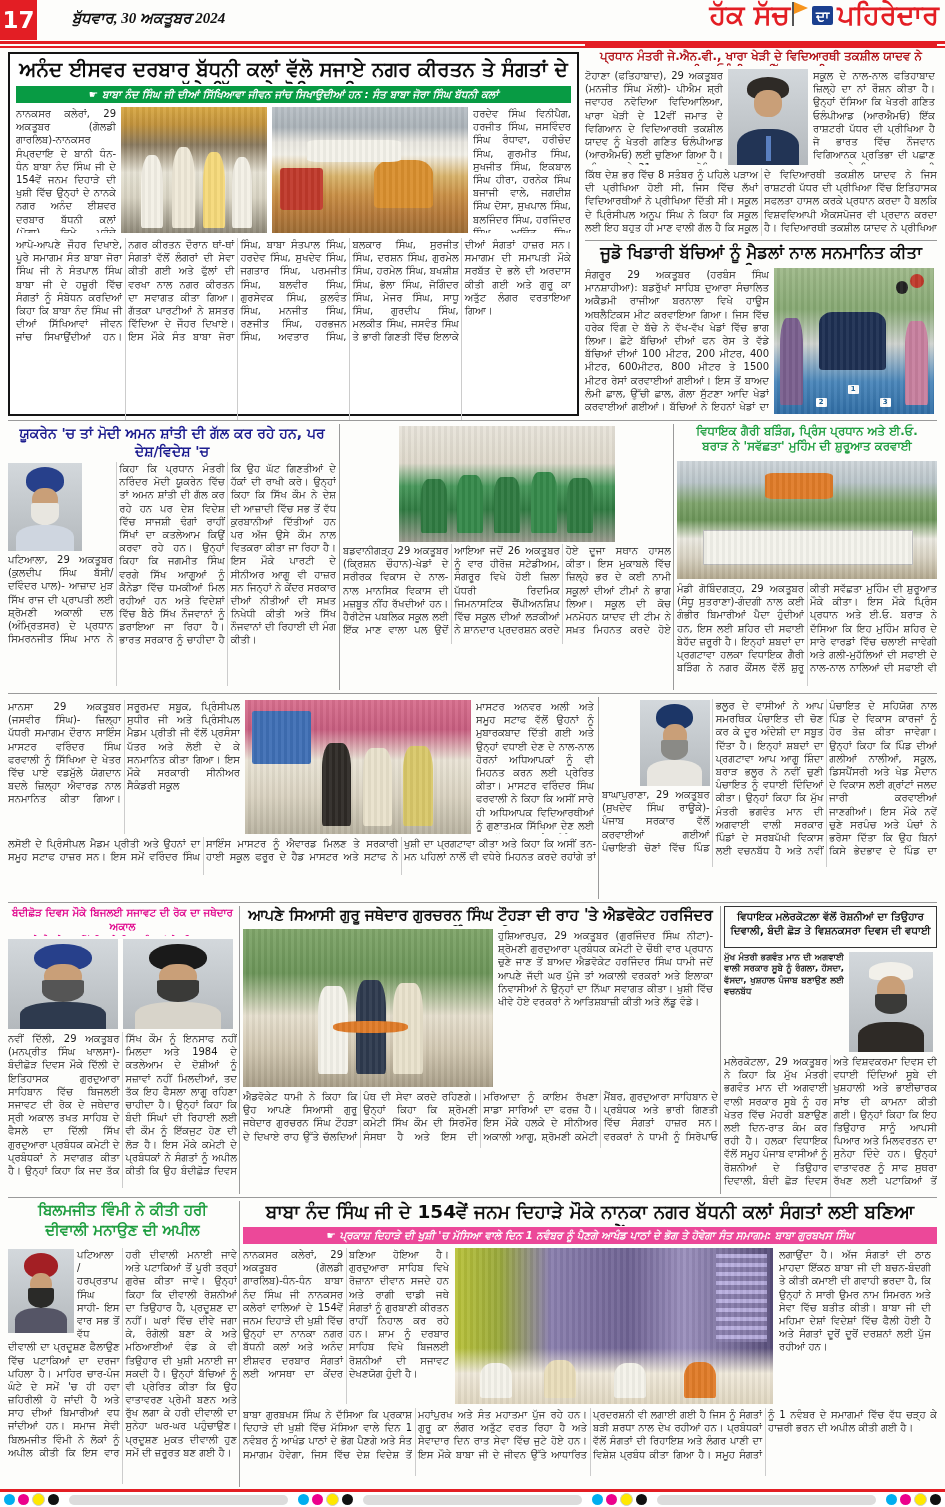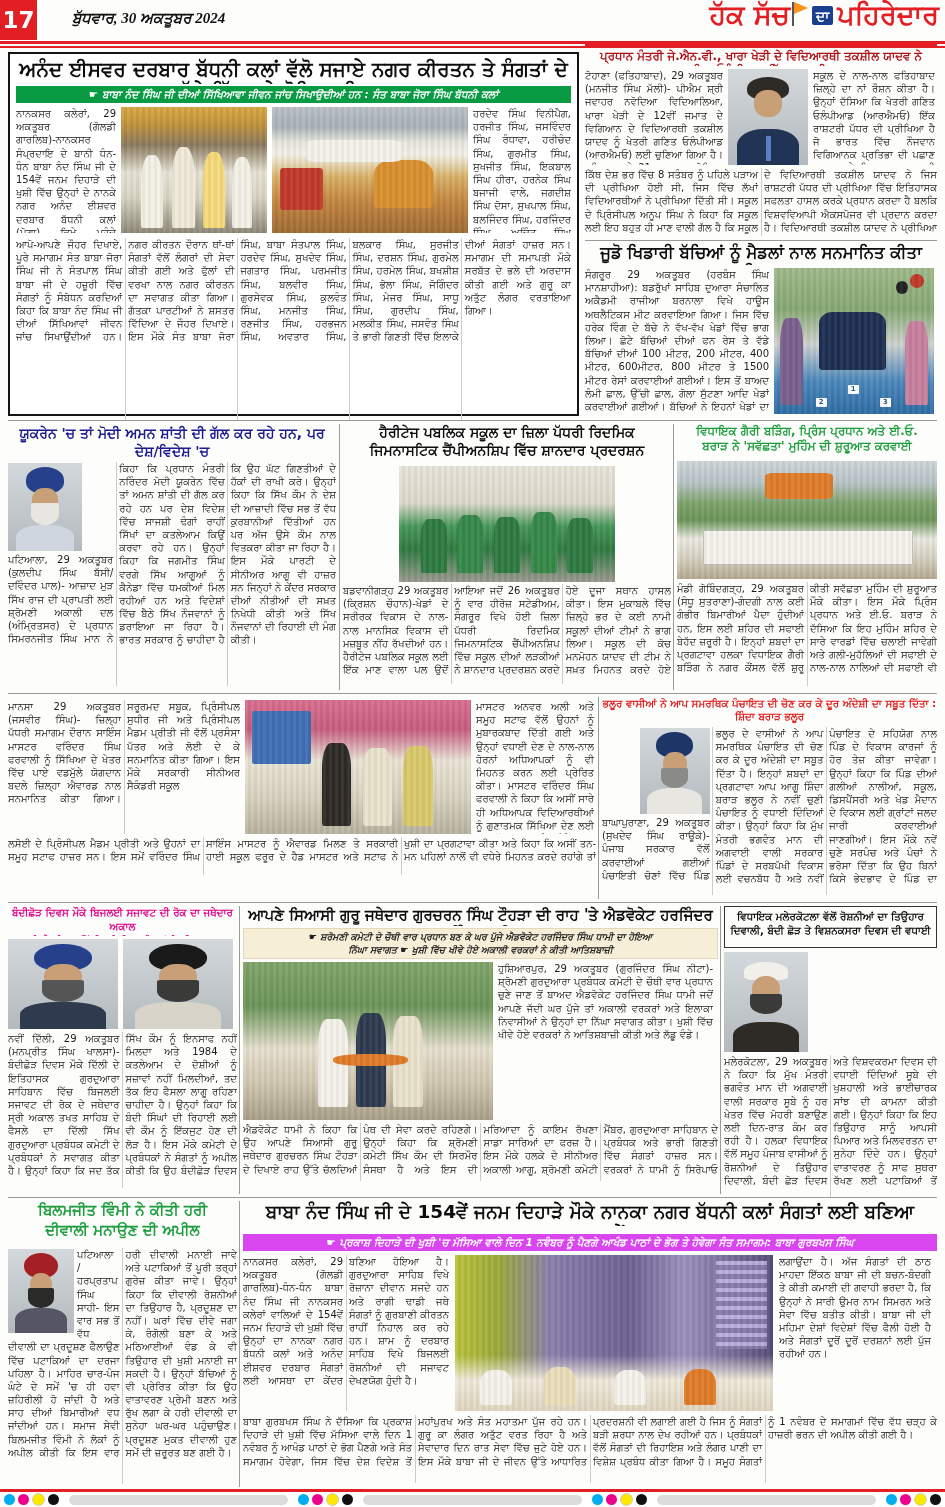--- a/index.html
+++ b/index.html
@@ -133,24 +133,20 @@
       <div class="beard" style="background:#e8e6e0;"></div>
       <div class="torso" style="background:#cfd6e0;"></div>
     </div>
     <span>ਪਟਿਆਲਾ, 29 ਅਕਤੂਬਰ (ਕੁਲਦੀਪ ਸਿੰਘ ਬੱਸੀ/ਦਵਿੰਦਰ ਪਾਲ)- ਆਜ਼ਾਦ ਮੁੜ ਸਿੱਖ ਰਾਜ ਦੀ ਪ੍ਰਾਪਤੀ ਲਈ ਸ਼੍ਰੋਮਣੀ ਅਕਾਲੀ ਦਲ (ਅੰਮ੍ਰਿਤਸਰ) ਦੇ ਪ੍ਰਧਾਨ ਸਿਮਰਨਜੀਤ ਸਿੰਘ ਮਾਨ ਨੇ ਕਿਹਾ ਕਿ ਪ੍ਰਧਾਨ ਮੰਤਰੀ ਨਰਿੰਦਰ ਮੋਦੀ ਯੂਕਰੇਨ ਵਿੱਚ ਤਾਂ ਅਮਨ ਸ਼ਾਂਤੀ ਦੀ ਗੱਲ ਕਰ ਰਹੇ ਹਨ ਪਰ ਦੇਸ਼ ਵਿਦੇਸ਼ ਵਿੱਚ ਸਾਜਸ਼ੀ ਢੰਗਾਂ ਰਾਹੀਂ ਸਿੱਖਾਂ ਦਾ ਕਤਲੇਆਮ ਕਿਉਂ ਕਰਵਾ ਰਹੇ ਹਨ। ਉਨ੍ਹਾਂ ਕਿਹਾ ਕਿ ਜਗਮੀਤ ਸਿੰਘ ਵਰਗੇ ਸਿੱਖ ਆਗੂਆਂ ਨੂੰ ਕੈਨੇਡਾ ਵਿੱਚ ਧਮਕੀਆਂ ਮਿਲ ਰਹੀਆਂ ਹਨ ਅਤੇ ਵਿਦੇਸ਼ਾਂ ਵਿੱਚ ਬੈਠੇ ਸਿੱਖ ਨੌਜਵਾਨਾਂ ਨੂੰ ਡਰਾਇਆ ਜਾ ਰਿਹਾ ਹੈ। ਭਾਰਤ ਸਰਕਾਰ ਨੂੰ ਚਾਹੀਦਾ ਹੈ ਕਿ ਉਹ ਘੱਟ ਗਿਣਤੀਆਂ ਦੇ ਹੱਕਾਂ ਦੀ ਰਾਖੀ ਕਰੇ। ਉਨ੍ਹਾਂ ਕਿਹਾ ਕਿ ਸਿੱਖ ਕੌਮ ਨੇ ਦੇਸ਼ ਦੀ ਆਜ਼ਾਦੀ ਵਿੱਚ ਸਭ ਤੋਂ ਵੱਧ ਕੁਰਬਾਨੀਆਂ ਦਿੱਤੀਆਂ ਹਨ ਪਰ ਅੱਜ ਉਸੇ ਕੌਮ ਨਾਲ ਵਿਤਕਰਾ ਕੀਤਾ ਜਾ ਰਿਹਾ ਹੈ। ਇਸ ਮੌਕੇ ਪਾਰਟੀ ਦੇ ਸੀਨੀਅਰ ਆਗੂ ਵੀ ਹਾਜ਼ਰ ਸਨ ਜਿਨ੍ਹਾਂ ਨੇ ਕੇਂਦਰ ਸਰਕਾਰ ਦੀਆਂ ਨੀਤੀਆਂ ਦੀ ਸਖ਼ਤ ਨਿਖੇਧੀ ਕੀਤੀ ਅਤੇ ਸਿੱਖ ਨੌਜਵਾਨਾਂ ਦੀ ਰਿਹਾਈ ਦੀ ਮੰਗ ਕੀਤੀ।</span>
   </div>
 </div>
 
 <div class="abs vline" style="left:339px;top:424px;height:266px;"></div>
 
 <div class="abs" style="left:343px;top:424px;width:328px;height:266px;">
-  <div class="hl" style="font-size:14px;color:#0d0d0d;line-height:1.25;height:40px;">
-    <div>ਹੈਰੀਟੇਜ ਪਬਲਿਕ ਸਕੂਲ ਦਾ ਜ਼ਿਲਾ ਪੱਧਰੀ ਰਿਦਮਿਕ</div>
-    <div>ਜਿਮਨਾਸਟਿਕ ਚੈਂਪੀਅਨਸ਼ਿਪ ਵਿੱਚ ਸ਼ਾਨਦਾਰ ਪ੍ਰਦਰਸ਼ਨ</div>
-  </div>
   <div class="ph ph-heritage" style="width:216px;height:116px;margin:2px auto;">
     <div class="blob" style="left:10%;bottom:8%;width:12%;height:46%;background:#2f7a41;border-radius:30% 30% 6% 6%;"></div>
     <div class="blob" style="left:27%;bottom:8%;width:12%;height:50%;background:#35894a;border-radius:30% 30% 6% 6%;"></div>
     <div class="blob" style="left:44%;bottom:8%;width:12%;height:48%;background:#2f7a41;border-radius:30% 30% 6% 6%;"></div>
     <div class="blob" style="left:61%;bottom:8%;width:12%;height:52%;background:#35894a;border-radius:30% 30% 6% 6%;"></div>
     <div class="blob" style="left:78%;bottom:8%;width:12%;height:47%;background:#2f7a41;border-radius:30% 30% 6% 6%;"></div>
   </div>
   <div class="bodytxt cols3" style="height:100px;">ਬਡਵਾਨੀਗੜ੍ਹ 29 ਅਕਤੂਬਰ (ਕ੍ਰਿਸ਼ਨ ਚੌਹਾਨ)-ਖੇਡਾਂ ਦੇ ਸਰੀਰਕ ਵਿਕਾਸ ਦੇ ਨਾਲ-ਨਾਲ ਮਾਨਸਿਕ ਵਿਕਾਸ ਦੀ ਮਜ਼ਬੂਤ ਨੀਂਹ ਰੱਖਦੀਆਂ ਹਨ। ਹੈਰੀਟੇਜ ਪਬਲਿਕ ਸਕੂਲ ਲਈ ਇੱਕ ਮਾਣ ਵਾਲਾ ਪਲ ਉਦੋਂ ਆਇਆ ਜਦੋਂ 26 ਅਕਤੂਬਰ ਨੂੰ ਵਾਰ ਹੀਰੋਜ਼ ਸਟੇਡੀਅਮ, ਸੰਗਰੂਰ ਵਿਖੇ ਹੋਈ ਜ਼ਿਲਾ ਪੱਧਰੀ ਰਿਦਮਿਕ ਜਿਮਨਾਸਟਿਕ ਚੈਂਪੀਅਨਸ਼ਿਪ ਵਿੱਚ ਸਕੂਲ ਦੀਆਂ ਲੜਕੀਆਂ ਨੇ ਸ਼ਾਨਦਾਰ ਪ੍ਰਦਰਸ਼ਨ ਕਰਦੇ ਹੋਏ ਦੂਜਾ ਸਥਾਨ ਹਾਸਲ ਕੀਤਾ। ਇਸ ਮੁਕਾਬਲੇ ਵਿੱਚ ਜ਼ਿਲ੍ਹੇ ਭਰ ਦੇ ਕਈ ਨਾਮੀ ਸਕੂਲਾਂ ਦੀਆਂ ਟੀਮਾਂ ਨੇ ਭਾਗ ਲਿਆ। ਸਕੂਲ ਦੀ ਕੋਚ ਮਨਮੋਹਨ ਯਾਦਵ ਦੀ ਟੀਮ ਨੇ ਸਖ਼ਤ ਮਿਹਨਤ ਕਰਦੇ ਹੋਏ ਇਹ ਸਫਲਤਾ ਹਾਸਲ ਕੀਤੀ। ਸਕੂਲ ਦੇ ਪ੍ਰਿੰਸੀਪਲ ਨੇ ਜੇਤੂ ਵਿਦਿਆਰਥਣਾਂ ਅਤੇ ਕੋਚ ਨੂੰ ਵਧਾਈ ਦਿੰਦੇ ਹੋਏ ਕਿਹਾ ਕਿ ਖੇਡਾਂ ਵਿਦਿਆਰਥੀਆਂ ਦੇ ਸਰਵਪੱਖੀ ਵਿਕਾਸ ਲਈ ਬਹੁਤ ਜ਼ਰੂਰੀ ਹਨ ਅਤੇ ਸਕੂਲ ਵੱਲੋਂ ਖੇਡਾਂ ਨੂੰ ਹਮੇਸ਼ਾ ਉਤਸ਼ਾਹਿਤ ਕੀਤਾ ਜਾਂਦਾ ਰਹੇਗਾ।</div>
 </div>
 
@@ -180,21 +176,20 @@
       <div class="blob" style="left:70%;bottom:6%;width:13%;height:60%;background:#d9c86a;border-radius:30% 30% 6% 6%;"></div>
     </div>
     <div class="bodytxt" style="width:118px;">ਮਾਸਟਰ ਅਨਵਰ ਅਲੀ ਅਤੇ ਸਮੂਹ ਸਟਾਫ ਵੱਲੋਂ ਉਹਨਾਂ ਨੂੰ ਮੁਬਾਰਕਬਾਦ ਦਿੱਤੀ ਗਈ ਅਤੇ ਉਨ੍ਹਾਂ ਵਧਾਈ ਦੇਣ ਦੇ ਨਾਲ-ਨਾਲ ਹੋਰਨਾਂ ਅਧਿਆਪਕਾਂ ਨੂੰ ਵੀ ਮਿਹਨਤ ਕਰਨ ਲਈ ਪ੍ਰੇਰਿਤ ਕੀਤਾ। ਮਾਸਟਰ ਵਰਿੰਦਰ ਸਿੰਘ ਫਰਵਾਲੀ ਨੇ ਕਿਹਾ ਕਿ ਅਸੀਂ ਸਾਰੇ ਹੀ ਅਧਿਆਪਕ ਵਿਦਿਆਰਥੀਆਂ ਨੂੰ ਗੁਣਾਤਮਕ ਸਿੱਖਿਆ ਦੇਣ ਲਈ ਵਚਨਬੱਧ ਹਾਂ ਅਤੇ ਬੀਤੇ ਸਾਲ ਪ੍ਰੀਖਿਆਵਾਂ 'ਚ ਵੀ ਸਾਡੇ ਨਤੀਜੇ ਸੌ ਫੀਸਦੀ ਰਹੇ ਹਨ।</div>
   </div>
   <div class="bodytxt cols3" style="margin-top:3px;height:38px;">ਲਸੋਈ ਦੇ ਪ੍ਰਿੰਸੀਪਲ ਮੈਡਮ ਪ੍ਰੀਤੀ ਅਤੇ ਉਹਨਾਂ ਦਾ ਸਮੂਹ ਸਟਾਫ ਹਾਜ਼ਰ ਸਨ। ਇਸ ਸਮੇਂ ਵਰਿੰਦਰ ਸਿੰਘ ਸਾਇੰਸ ਮਾਸਟਰ ਨੂੰ ਐਵਾਰਡ ਮਿਲਣ ਤੇ ਸਰਕਾਰੀ ਹਾਈ ਸਕੂਲ ਫਰੂਰ ਦੇ ਹੈਡ ਮਾਸਟਰ ਅਤੇ ਸਟਾਫ ਨੇ ਖੁਸ਼ੀ ਦਾ ਪ੍ਰਗਟਾਵਾ ਕੀਤਾ ਅਤੇ ਕਿਹਾ ਕਿ ਅਸੀਂ ਤਨ-ਮਨ ਪਹਿਲਾਂ ਨਾਲੋਂ ਵੀ ਵਧੇਰੇ ਮਿਹਨਤ ਕਰਦੇ ਰਹਾਂਗੇ ਤਾਂ ਜੋ ਮਾਰਚ ਪ੍ਰੀਖਿਆਵਾਂ ਵਿੱਚ ਨਤੀਜਾ ਸੌ ਫੀਸਦੀ ਰਹੇ।</div>
 </div>
 
 <div class="abs vline" style="left:598px;top:697px;height:202px;"></div>
 
 <div class="abs" style="left:602px;top:697px;width:335px;height:202px;">
-  <div class="hl" style="font-size:10.3px;color:#e02020;line-height:1.25;height:28px;">ਭਲੂਰ ਵਾਸੀਆਂ ਨੇ ਆਪ ਸਮਰਥਿਕ ਪੰਚਾਇਤ ਦੀ ਚੋਣ ਕਰ ਕੇ ਦੂਰ ਅੰਦੇਸ਼ੀ ਦਾ ਸਬੂਤ ਦਿੱਤਾ : ਸ਼ਿੰਦਾ ਬਰਾੜ ਭਲੂਰ</div>
   <div class="bodytxt cols3" style="margin-top:2px;height:168px;">
     <div class="portrait" style="width:70px;height:86px;float:right;margin:1px 0 2px 3px;">
       <div class="turban" style="background:#1c3667;"></div>
       <div class="face"></div>
       <div class="beard" style="background:#8a8a86;"></div>
       <div class="torso" style="background:#e8e6e0;"></div>
     </div>
     <span>ਬਾਘਾਪੁਰਾਣਾ, 29 ਅਕਤੂਬਰ (ਸੁਖਦੇਵ ਸਿੰਘ ਰਾਊਕੇ)- ਪੰਜਾਬ ਸਰਕਾਰ ਵੱਲੋਂ ਕਰਵਾਈਆਂ ਗਈਆਂ ਪੰਚਾਇਤੀ ਚੋਣਾਂ ਵਿੱਚ ਪਿੰਡ ਭਲੂਰ ਦੇ ਵਾਸੀਆਂ ਨੇ ਆਪ ਸਮਰਥਿਕ ਪੰਚਾਇਤ ਦੀ ਚੋਣ ਕਰ ਕੇ ਦੂਰ ਅੰਦੇਸ਼ੀ ਦਾ ਸਬੂਤ ਦਿੱਤਾ ਹੈ। ਇਨ੍ਹਾਂ ਸ਼ਬਦਾਂ ਦਾ ਪ੍ਰਗਟਾਵਾ ਆਪ ਆਗੂ ਸ਼ਿੰਦਾ ਬਰਾੜ ਭਲੂਰ ਨੇ ਨਵੀਂ ਚੁਣੀ ਪੰਚਾਇਤ ਨੂੰ ਵਧਾਈ ਦਿੰਦਿਆਂ ਕੀਤਾ। ਉਨ੍ਹਾਂ ਕਿਹਾ ਕਿ ਮੁੱਖ ਮੰਤਰੀ ਭਗਵੰਤ ਮਾਨ ਦੀ ਅਗਵਾਈ ਵਾਲੀ ਸਰਕਾਰ ਪਿੰਡਾਂ ਦੇ ਸਰਬਪੱਖੀ ਵਿਕਾਸ ਲਈ ਵਚਨਬੱਧ ਹੈ ਅਤੇ ਨਵੀਂ ਪੰਚਾਇਤ ਦੇ ਸਹਿਯੋਗ ਨਾਲ ਪਿੰਡ ਦੇ ਵਿਕਾਸ ਕਾਰਜਾਂ ਨੂੰ ਹੋਰ ਤੇਜ਼ ਕੀਤਾ ਜਾਵੇਗਾ। ਉਨ੍ਹਾਂ ਕਿਹਾ ਕਿ ਪਿੰਡ ਦੀਆਂ ਗਲੀਆਂ ਨਾਲੀਆਂ, ਸਕੂਲ, ਡਿਸਪੈਂਸਰੀ ਅਤੇ ਖੇਡ ਮੈਦਾਨ ਦੇ ਵਿਕਾਸ ਲਈ ਗ੍ਰਾਂਟਾਂ ਜਲਦ ਜਾਰੀ ਕਰਵਾਈਆਂ ਜਾਣਗੀਆਂ। ਇਸ ਮੌਕੇ ਨਵੇਂ ਚੁਣੇ ਸਰਪੰਚ ਅਤੇ ਪੰਚਾਂ ਨੇ ਭਰੋਸਾ ਦਿੱਤਾ ਕਿ ਉਹ ਬਿਨਾਂ ਕਿਸੇ ਭੇਦਭਾਵ ਦੇ ਪਿੰਡ ਦਾ ਵਿਕਾਸ ਕਰਵਾਉਣਗੇ। ਪਿੰਡ ਵਾਸੀਆਂ ਵੱਲੋਂ ਆਗੂਆਂ ਦਾ ਨਿੱਘਾ ਸਵਾਗਤ ਕੀਤਾ ਗਿਆ ਅਤੇ ਲੱਡੂ ਵੰਡ ਕੇ ਖੁਸ਼ੀ ਮਨਾਈ ਗਈ।</span>
   </div>
 </div>
@@ -220,44 +215,41 @@
       <div class="torso" style="background:#d8d4ca;"></div>
     </div>
   </div>
   <div class="bodytxt cols2" style="margin-top:3px;height:156px;">ਨਵੀਂ ਦਿੱਲੀ, 29 ਅਕਤੂਬਰ (ਮਨਪ੍ਰੀਤ ਸਿੰਘ ਖਾਲਸਾ)- ਬੰਦੀਛੋੜ ਦਿਵਸ ਮੌਕੇ ਦਿੱਲੀ ਦੇ ਇਤਿਹਾਸਕ ਗੁਰਦੁਆਰਾ ਸਾਹਿਬਾਨ ਵਿੱਚ ਬਿਜਲਈ ਸਜਾਵਟ ਦੀ ਰੋਕ ਦੇ ਜਥੇਦਾਰ ਸ੍ਰੀ ਅਕਾਲ ਤਖਤ ਸਾਹਿਬ ਦੇ ਫੈਸਲੇ ਦਾ ਦਿੱਲੀ ਸਿੱਖ ਗੁਰਦੁਆਰਾ ਪ੍ਰਬੰਧਕ ਕਮੇਟੀ ਦੇ ਪ੍ਰਬੰਧਕਾਂ ਨੇ ਸਵਾਗਤ ਕੀਤਾ ਹੈ। ਉਨ੍ਹਾਂ ਕਿਹਾ ਕਿ ਜਦ ਤੱਕ ਸਿੱਖ ਕੌਮ ਨੂੰ ਇਨਸਾਫ ਨਹੀਂ ਮਿਲਦਾ ਅਤੇ 1984 ਦੇ ਕਤਲੇਆਮ ਦੇ ਦੋਸ਼ੀਆਂ ਨੂੰ ਸਜ਼ਾਵਾਂ ਨਹੀਂ ਮਿਲਦੀਆਂ, ਤਦ ਤੱਕ ਇਹ ਫੈਸਲਾ ਲਾਗੂ ਰਹਿਣਾ ਚਾਹੀਦਾ ਹੈ। ਉਨ੍ਹਾਂ ਕਿਹਾ ਕਿ ਬੰਦੀ ਸਿੰਘਾਂ ਦੀ ਰਿਹਾਈ ਲਈ ਵੀ ਕੌਮ ਨੂੰ ਇੱਕਜੁਟ ਹੋਣ ਦੀ ਲੋੜ ਹੈ। ਇਸ ਮੌਕੇ ਕਮੇਟੀ ਦੇ ਪ੍ਰਬੰਧਕਾਂ ਨੇ ਸੰਗਤਾਂ ਨੂੰ ਅਪੀਲ ਕੀਤੀ ਕਿ ਉਹ ਬੰਦੀਛੋੜ ਦਿਵਸ ਸਾਦਗੀ ਨਾਲ ਮਨਾਉਣ ਅਤੇ ਗੁਰਬਾਣੀ ਨਾਲ ਜੁੜਨ। ਜਥੇਦਾਰ ਸਾਹਿਬ ਦੇ ਇਸ ਫੈਸਲੇ ਨਾਲ ਕੌਮ ਵਿੱਚ ਏਕਤਾ ਦਾ ਸੁਨੇਹਾ ਜਾਵੇਗਾ ਅਤੇ ਸ਼ਹੀਦਾਂ ਨੂੰ ਸੱਚੀ ਸ਼ਰਧਾਂਜਲੀ ਮਿਲੇਗੀ।</div>
 </div>
 
 <div class="abs vline" style="left:239px;top:906px;height:288px;"></div>
 
 <div class="abs" style="left:243px;top:906px;width:475px;height:288px;">
   <div class="hl" style="font-size:15px;color:#0d0d0d;height:20px;">ਆਪਣੇ ਸਿਆਸੀ ਗੁਰੂ ਜਥੇਦਾਰ ਗੁਰਚਰਨ ਸਿੰਘ ਟੌਹੜਾ ਦੀ ਰਾਹ 'ਤੇ ਐਡਵੋਕੇਟ ਹਰਜਿੰਦਰ ਸਿੰਘ ਧਾਮੀ</div>
-  <div style="margin-top:2px;background:#f6eed7;border:1px solid #e4d8b8;font-style:italic;font-weight:bold;font-size:9.3px;text-align:center;padding:2px 3px;color:#222;line-height:1.35;">
-    <div>☛ ਸ਼ਰੋਮਣੀ ਕਮੇਟੀ ਦੇ ਚੌਥੀ ਵਾਰ ਪ੍ਰਧਾਨ ਬਣ ਕੇ ਘਰ ਪੁੱਜੇ ਐਡਵੋਕੇਟ ਹਰਜਿੰਦਰ ਸਿੰਘ ਧਾਮੀ ਦਾ ਹੋਇਆ</div>
-    <div>ਨਿੱਘਾ ਸਵਾਗਤ ☛ ਖੁਸ਼ੀ ਵਿੱਚ ਖੀਵੇ ਹੋਏ ਅਕਾਲੀ ਵਰਕਰਾਂ ਨੇ ਕੀਤੀ ਆਤਿਸ਼ਬਾਜ਼ੀ</div>
-  </div>
   <div style="display:flex;gap:5px;margin-top:3px;height:158px;">
     <div class="ph ph-dhami" style="width:250px;height:158px;">
       <div class="blob" style="left:30%;bottom:8%;width:12%;height:56%;background:#f4f2ea;border-radius:30% 30% 6% 6%;"></div>
       <div class="blob" style="left:45%;bottom:8%;width:12%;height:60%;background:#2e3a4e;border-radius:30% 30% 6% 6%;"></div>
       <div class="blob" style="left:60%;bottom:8%;width:12%;height:58%;background:#e9e2cc;border-radius:30% 30% 6% 6%;"></div>
       <div class="blob" style="left:36%;bottom:34%;width:30%;height:8%;background:#e07b28;border-radius:40%;"></div>
     </div>
     <div class="bodytxt" style="width:215px;">ਹੁਸ਼ਿਆਰਪੁਰ, 29 ਅਕਤੂਬਰ (ਗੁਰਜਿੰਦਰ ਸਿੰਘ ਨੀਟਾ)- ਸ਼੍ਰੋਮਣੀ ਗੁਰਦੁਆਰਾ ਪ੍ਰਬੰਧਕ ਕਮੇਟੀ ਦੇ ਚੌਥੀ ਵਾਰ ਪ੍ਰਧਾਨ ਚੁਣੇ ਜਾਣ ਤੋਂ ਬਾਅਦ ਐਡਵੋਕੇਟ ਹਰਜਿੰਦਰ ਸਿੰਘ ਧਾਮੀ ਜਦੋਂ ਆਪਣੇ ਜੱਦੀ ਘਰ ਪੁੱਜੇ ਤਾਂ ਅਕਾਲੀ ਵਰਕਰਾਂ ਅਤੇ ਇਲਾਕਾ ਨਿਵਾਸੀਆਂ ਨੇ ਉਨ੍ਹਾਂ ਦਾ ਨਿੱਘਾ ਸਵਾਗਤ ਕੀਤਾ। ਖੁਸ਼ੀ ਵਿੱਚ ਖੀਵੇ ਹੋਏ ਵਰਕਰਾਂ ਨੇ ਆਤਿਸ਼ਬਾਜ਼ੀ ਕੀਤੀ ਅਤੇ ਲੱਡੂ ਵੰਡੇ।</div>
   </div>
   <div class="bodytxt cols4" style="margin-top:3px;height:58px;">ਐਡਵੋਕੇਟ ਧਾਮੀ ਨੇ ਕਿਹਾ ਕਿ ਉਹ ਆਪਣੇ ਸਿਆਸੀ ਗੁਰੂ ਜਥੇਦਾਰ ਗੁਰਚਰਨ ਸਿੰਘ ਟੌਹੜਾ ਦੇ ਦਿਖਾਏ ਰਾਹ ਉੱਤੇ ਚੱਲਦਿਆਂ ਪੰਥ ਦੀ ਸੇਵਾ ਕਰਦੇ ਰਹਿਣਗੇ। ਉਨ੍ਹਾਂ ਕਿਹਾ ਕਿ ਸ਼੍ਰੋਮਣੀ ਕਮੇਟੀ ਸਿੱਖ ਕੌਮ ਦੀ ਸਿਰਮੌਰ ਸੰਸਥਾ ਹੈ ਅਤੇ ਇਸ ਦੀ ਮਰਿਆਦਾ ਨੂੰ ਕਾਇਮ ਰੱਖਣਾ ਸਾਡਾ ਸਾਰਿਆਂ ਦਾ ਫਰਜ਼ ਹੈ। ਇਸ ਮੌਕੇ ਹਲਕੇ ਦੇ ਸੀਨੀਅਰ ਅਕਾਲੀ ਆਗੂ, ਸ਼੍ਰੋਮਣੀ ਕਮੇਟੀ ਮੈਂਬਰ, ਗੁਰਦੁਆਰਾ ਸਾਹਿਬਾਨ ਦੇ ਪ੍ਰਬੰਧਕ ਅਤੇ ਭਾਰੀ ਗਿਣਤੀ ਵਿੱਚ ਸੰਗਤਾਂ ਹਾਜ਼ਰ ਸਨ। ਵਰਕਰਾਂ ਨੇ ਧਾਮੀ ਨੂੰ ਸਿਰੋਪਾਓ ਅਤੇ ਫੁੱਲਾਂ ਦੇ ਹਾਰ ਪਾ ਕੇ ਸਨਮਾਨਿਤ ਕੀਤਾ ਅਤੇ ਉਨ੍ਹਾਂ ਦੀ ਲੰਮੀ ਉਮਰ ਦੀ ਅਰਦਾਸ ਕੀਤੀ। ਇਲਾਕੇ ਵਿੱਚ ਦਿਨ ਭਰ ਜਸ਼ਨ ਦਾ ਮਾਹੌਲ ਬਣਿਆ ਰਿਹਾ ਅਤੇ ਸੰਗਤਾਂ ਦਾ ਤਾਂਤਾ ਲੱਗਿਆ ਰਿਹਾ।</div>
 </div>
 
 <div class="abs vline" style="left:720px;top:906px;height:288px;"></div>
 
 <div class="abs" style="left:724px;top:906px;width:213px;height:288px;">
   <div class="hl" style="border:1.5px solid #333;padding:3px 2px;font-size:10.3px;color:#0d0d0d;line-height:1.35;height:34px;">
     <div>ਵਿਧਾਇਕ ਮਲੇਰਕੋਟਲਾ ਵੱਲੋਂ ਰੋਸ਼ਨੀਆਂ ਦਾ ਤਿਉਹਾਰ</div>
     <div>ਦਿਵਾਲੀ, ਬੰਦੀ ਛੋੜ ਤੇ ਵਿਸ਼ਨਕਸਰਾ ਦਿਵਸ ਦੀ ਵਧਾਈ</div>
   </div>
   <div style="display:flex;gap:5px;margin-top:4px;height:100px;">
+    <div class="bodytxt" style="width:120px;font-weight:bold;font-size:8.6px;">ਮੁੱਖ ਮੰਤਰੀ ਭਗਵੰਤ ਮਾਨ ਦੀ ਅਗਵਾਈ ਵਾਲੀ ਸਰਕਾਰ ਸੂਬੇ ਨੂੰ ਰੰਗਲਾ, ਹੱਸਦਾ, ਵੱਸਦਾ, ਖੁਸ਼ਹਾਲ ਪੰਜਾਬ ਬਣਾਉਣ ਲਈ ਵਚਨਬੱਧ</div>
     <div class="portrait" style="width:84px;height:100px;">
       <div class="turban" style="background:#f2f0ea;height:18%;top:10%;border-radius:50% 50% 20% 20%;"></div>
       <div class="face" style="top:24%;"></div>
       <div class="beard" style="background:#3a3a38;top:42%;height:20%;"></div>
       <div class="torso" style="background:#2e2a26;"></div>
     </div>
   </div>
   <div class="bodytxt cols2" style="margin-top:3px;height:142px;">ਮਲੇਰਕੋਟਲਾ, 29 ਅਕਤੂਬਰ ਨੇ ਕਿਹਾ ਕਿ ਮੁੱਖ ਮੰਤਰੀ ਭਗਵੰਤ ਮਾਨ ਦੀ ਅਗਵਾਈ ਵਾਲੀ ਸਰਕਾਰ ਸੂਬੇ ਨੂੰ ਹਰ ਖੇਤਰ ਵਿੱਚ ਮੋਹਰੀ ਬਣਾਉਣ ਲਈ ਦਿਨ-ਰਾਤ ਕੰਮ ਕਰ ਰਹੀ ਹੈ। ਹਲਕਾ ਵਿਧਾਇਕ ਵੱਲੋਂ ਸਮੂਹ ਪੰਜਾਬ ਵਾਸੀਆਂ ਨੂੰ ਰੋਸ਼ਨੀਆਂ ਦੇ ਤਿਉਹਾਰ ਦਿਵਾਲੀ, ਬੰਦੀ ਛੋੜ ਦਿਵਸ ਅਤੇ ਵਿਸ਼ਵਕਰਮਾ ਦਿਵਸ ਦੀ ਵਧਾਈ ਦਿੰਦਿਆਂ ਸੂਬੇ ਦੀ ਖੁਸ਼ਹਾਲੀ ਅਤੇ ਭਾਈਚਾਰਕ ਸਾਂਝ ਦੀ ਕਾਮਨਾ ਕੀਤੀ ਗਈ। ਉਨ੍ਹਾਂ ਕਿਹਾ ਕਿ ਇਹ ਤਿਉਹਾਰ ਸਾਨੂੰ ਆਪਸੀ ਪਿਆਰ ਅਤੇ ਮਿਲਵਰਤਨ ਦਾ ਸੁਨੇਹਾ ਦਿੰਦੇ ਹਨ। ਉਨ੍ਹਾਂ ਵਾਤਾਵਰਣ ਨੂੰ ਸਾਫ ਸੁਥਰਾ ਰੱਖਣ ਲਈ ਪਟਾਕਿਆਂ ਤੋਂ ਗੁਰੇਜ਼ ਕਰਨ ਅਤੇ ਦੀਵੇ ਜਗਾ ਕੇ ਤਿਉਹਾਰ ਮਨਾਉਣ ਦੀ ਅਪੀਲ ਵੀ ਕੀਤੀ।</div>
 </div>
 
@@ -276,21 +268,21 @@
       <div class="torso" style="background:#556;"></div>
     </div>
     <span>ਪਟਿਆਲਾ / ਹਰਪ੍ਰਤਾਪ ਸਿੰਘ ਸਾਹੀ- ਇਸ ਵਾਰ ਸਭ ਤੋਂ ਵੱਧ ਦੀਵਾਲੀ ਦਾ ਪ੍ਰਦੂਸ਼ਣ ਫੈਲਾਉਣ ਵਿੱਚ ਪਟਾਕਿਆਂ ਦਾ ਦਰਜਾ ਪਹਿਲਾ ਹੈ। ਮਾਹਿਰ ਚਾਰ-ਪੰਜ ਘੰਟੇ ਦੇ ਸਮੇਂ 'ਚ ਹੀ ਹਵਾ ਜ਼ਹਿਰੀਲੀ ਹੋ ਜਾਂਦੀ ਹੈ ਅਤੇ ਸਾਹ ਦੀਆਂ ਬਿਮਾਰੀਆਂ ਵਧ ਜਾਂਦੀਆਂ ਹਨ। ਸਮਾਜ ਸੇਵੀ ਬਿਲਮਜੀਤ ਵਿੰਮੀ ਨੇ ਲੋਕਾਂ ਨੂੰ ਅਪੀਲ ਕੀਤੀ ਕਿ ਇਸ ਵਾਰ ਹਰੀ ਦੀਵਾਲੀ ਮਨਾਈ ਜਾਵੇ ਅਤੇ ਪਟਾਕਿਆਂ ਤੋਂ ਪੂਰੀ ਤਰ੍ਹਾਂ ਗੁਰੇਜ਼ ਕੀਤਾ ਜਾਵੇ। ਉਨ੍ਹਾਂ ਕਿਹਾ ਕਿ ਦੀਵਾਲੀ ਰੋਸ਼ਨੀਆਂ ਦਾ ਤਿਉਹਾਰ ਹੈ, ਪ੍ਰਦੂਸ਼ਣ ਦਾ ਨਹੀਂ। ਘਰਾਂ ਵਿੱਚ ਦੀਵੇ ਜਗਾ ਕੇ, ਰੰਗੋਲੀ ਬਣਾ ਕੇ ਅਤੇ ਮਠਿਆਈਆਂ ਵੰਡ ਕੇ ਵੀ ਤਿਉਹਾਰ ਦੀ ਖੁਸ਼ੀ ਮਨਾਈ ਜਾ ਸਕਦੀ ਹੈ। ਉਨ੍ਹਾਂ ਬੱਚਿਆਂ ਨੂੰ ਵੀ ਪ੍ਰੇਰਿਤ ਕੀਤਾ ਕਿ ਉਹ ਵਾਤਾਵਰਣ ਪ੍ਰੇਮੀ ਬਣਨ ਅਤੇ ਰੁੱਖ ਲਗਾ ਕੇ ਹਰੀ ਦੀਵਾਲੀ ਦਾ ਸੁਨੇਹਾ ਘਰ-ਘਰ ਪਹੁੰਚਾਉਣ। ਪ੍ਰਦੂਸ਼ਣ ਮੁਕਤ ਦੀਵਾਲੀ ਹੁਣ ਸਮੇਂ ਦੀ ਜ਼ਰੂਰਤ ਬਣ ਗਈ ਹੈ।</span>
   </div>
 </div>
 
 <div class="abs vline" style="left:239px;top:1201px;height:286px;"></div>
 
 <div class="abs" style="left:243px;top:1201px;width:694px;height:286px;">
   <div class="hl" style="font-size:18.5px;color:#0d0d0d;height:25px;">ਬਾਬਾ ਨੰਦ ਸਿੰਘ ਜੀ ਦੇ 154ਵੇਂ ਜਨਮ ਦਿਹਾੜੇ ਮੌਕੇ ਨਾਨਕਾ ਨਗਰ ਬੱਧਨੀ ਕਲਾਂ ਸੰਗਤਾਂ ਲਈ ਬਣਿਆ ਆਸਥਾ ਦਾ ਕੇਂਦਰ</div>
-  <div style="margin-top:8px;background:#d946ef;color:#fff;font-style:italic;font-weight:bold;font-size:10.5px;text-align:center;padding:2px 0;">☛ ਪ੍ਰਕਾਸ਼ ਦਿਹਾੜੇ ਦੀ ਖੁਸ਼ੀ 'ਚ ਮੱਸਿਆ ਵਾਲੇ ਦਿਨ 1 ਨਵੰਬਰ ਨੂੰ ਪੈਣਗੇ ਆਖੰਡ ਪਾਠਾਂ ਦੇ ਭੋਗ ਤੇ ਹੋਵੇਗਾ ਸੰਤ ਸਮਾਗਮ: ਬਾਬਾ ਗੁਰਬਖਸ ਸਿੰਘ</div>
+  <div style="margin-top:1px;background:#ec4899;color:#fff;font-style:italic;font-weight:bold;font-size:10.5px;text-align:center;padding:2px 0;">☛ ਪ੍ਰਕਾਸ਼ ਦਿਹਾੜੇ ਦੀ ਖੁਸ਼ੀ 'ਚ ਮੱਸਿਆ ਵਾਲੇ ਦਿਨ 1 ਨਵੰਬਰ ਨੂੰ ਪੈਣਗੇ ਆਖੰਡ ਪਾਠਾਂ ਦੇ ਭੋਗ ਤੇ ਹੋਵੇਗਾ ਸੰਤ ਸਮਾਗਮ: ਬਾਬਾ ਗੁਰਬਖਸ ਸਿੰਘ</div>
   <div style="display:flex;gap:6px;margin-top:4px;height:156px;">
     <div class="bodytxt cols2" style="width:206px;">ਨਾਨਕਸਰ ਕਲੇਰਾਂ, 29 ਅਕਤੂਬਰ (ਗੋਲਡੀ ਗਾਰਲਿਬ)-ਧੰਨ-ਧੰਨ ਬਾਬਾ ਨੰਦ ਸਿੰਘ ਜੀ ਨਾਨਕਸਰ ਕਲੇਰਾਂ ਵਾਲਿਆਂ ਦੇ 154ਵੇਂ ਜਨਮ ਦਿਹਾੜੇ ਦੀ ਖੁਸ਼ੀ ਵਿੱਚ ਉਨ੍ਹਾਂ ਦਾ ਨਾਨਕਾ ਨਗਰ ਬੱਧਨੀ ਕਲਾਂ ਅਤੇ ਅਨੰਦ ਈਸ਼ਵਰ ਦਰਬਾਰ ਸੰਗਤਾਂ ਲਈ ਆਸਥਾ ਦਾ ਕੇਂਦਰ ਬਣਿਆ ਹੋਇਆ ਹੈ। ਗੁਰਦੁਆਰਾ ਸਾਹਿਬ ਵਿਖੇ ਰੋਜ਼ਾਨਾ ਦੀਵਾਨ ਸਜਦੇ ਹਨ ਅਤੇ ਰਾਗੀ ਢਾਡੀ ਜਥੇ ਸੰਗਤਾਂ ਨੂੰ ਗੁਰਬਾਣੀ ਕੀਰਤਨ ਰਾਹੀਂ ਨਿਹਾਲ ਕਰ ਰਹੇ ਹਨ। ਸ਼ਾਮ ਨੂੰ ਦਰਬਾਰ ਸਾਹਿਬ ਵਿਖੇ ਬਿਜਲਈ ਰੋਸ਼ਨੀਆਂ ਦੀ ਸਜਾਵਟ ਦੇਖਣਯੋਗ ਹੁੰਦੀ ਹੈ।</div>
     <div class="ph ph-nand" style="width:318px;height:156px;">
       <div class="blob" style="left:0;bottom:0;width:100%;height:36%;background:linear-gradient(180deg,rgba(0,0,0,0),#efe9da 45%,#e0d6c0 100%);"></div>
       <div class="blob" style="left:8%;bottom:4%;width:10%;height:22%;background:#f4f2ea;border-radius:40% 40% 8% 8%;"></div>
       <div class="blob" style="left:28%;bottom:4%;width:10%;height:24%;background:#e9ddba;border-radius:40% 40% 8% 8%;"></div>
       <div class="blob" style="left:50%;bottom:4%;width:10%;height:22%;background:#f4f2ea;border-radius:40% 40% 8% 8%;"></div>
       <div class="blob" style="left:72%;bottom:4%;width:10%;height:23%;background:#e07b28;border-radius:40% 40% 8% 8%;"></div>
       <div class="blob" style="right:2%;top:4%;width:16%;height:56%;background:repeating-linear-gradient(180deg,#c9bff0 0 4px,#8a7fae 4px 9px);opacity:.8;"></div>
     </div>

